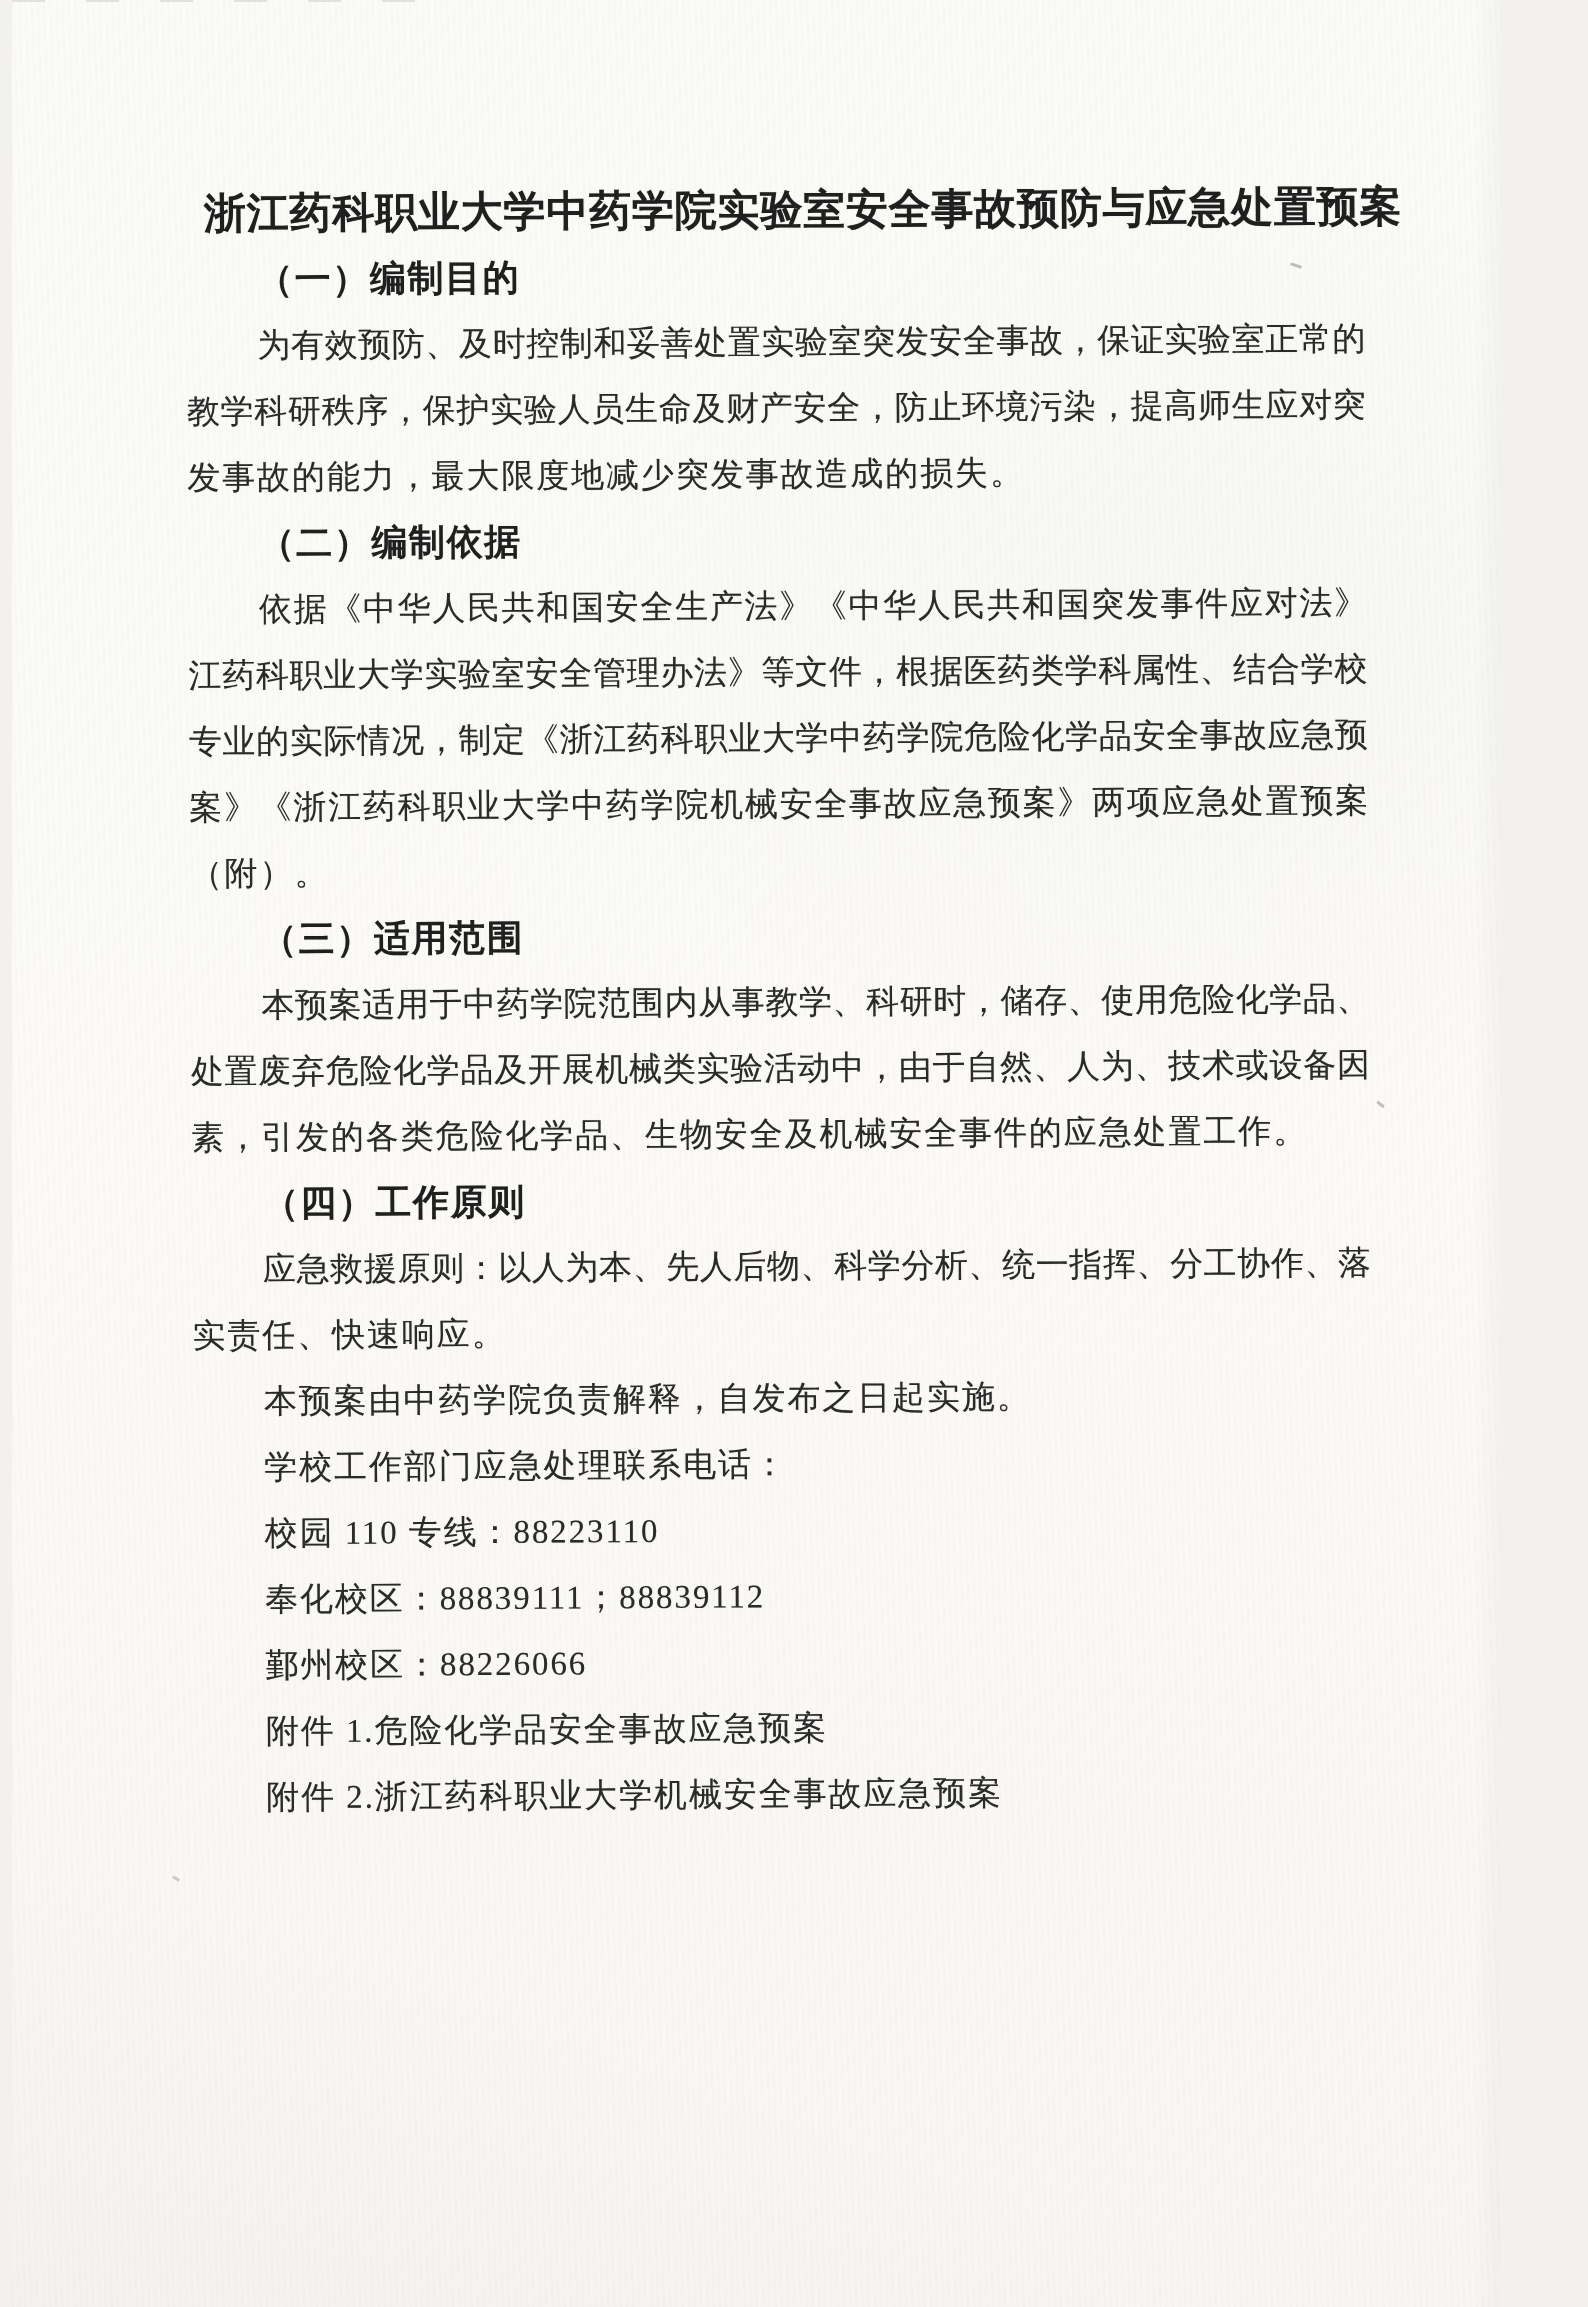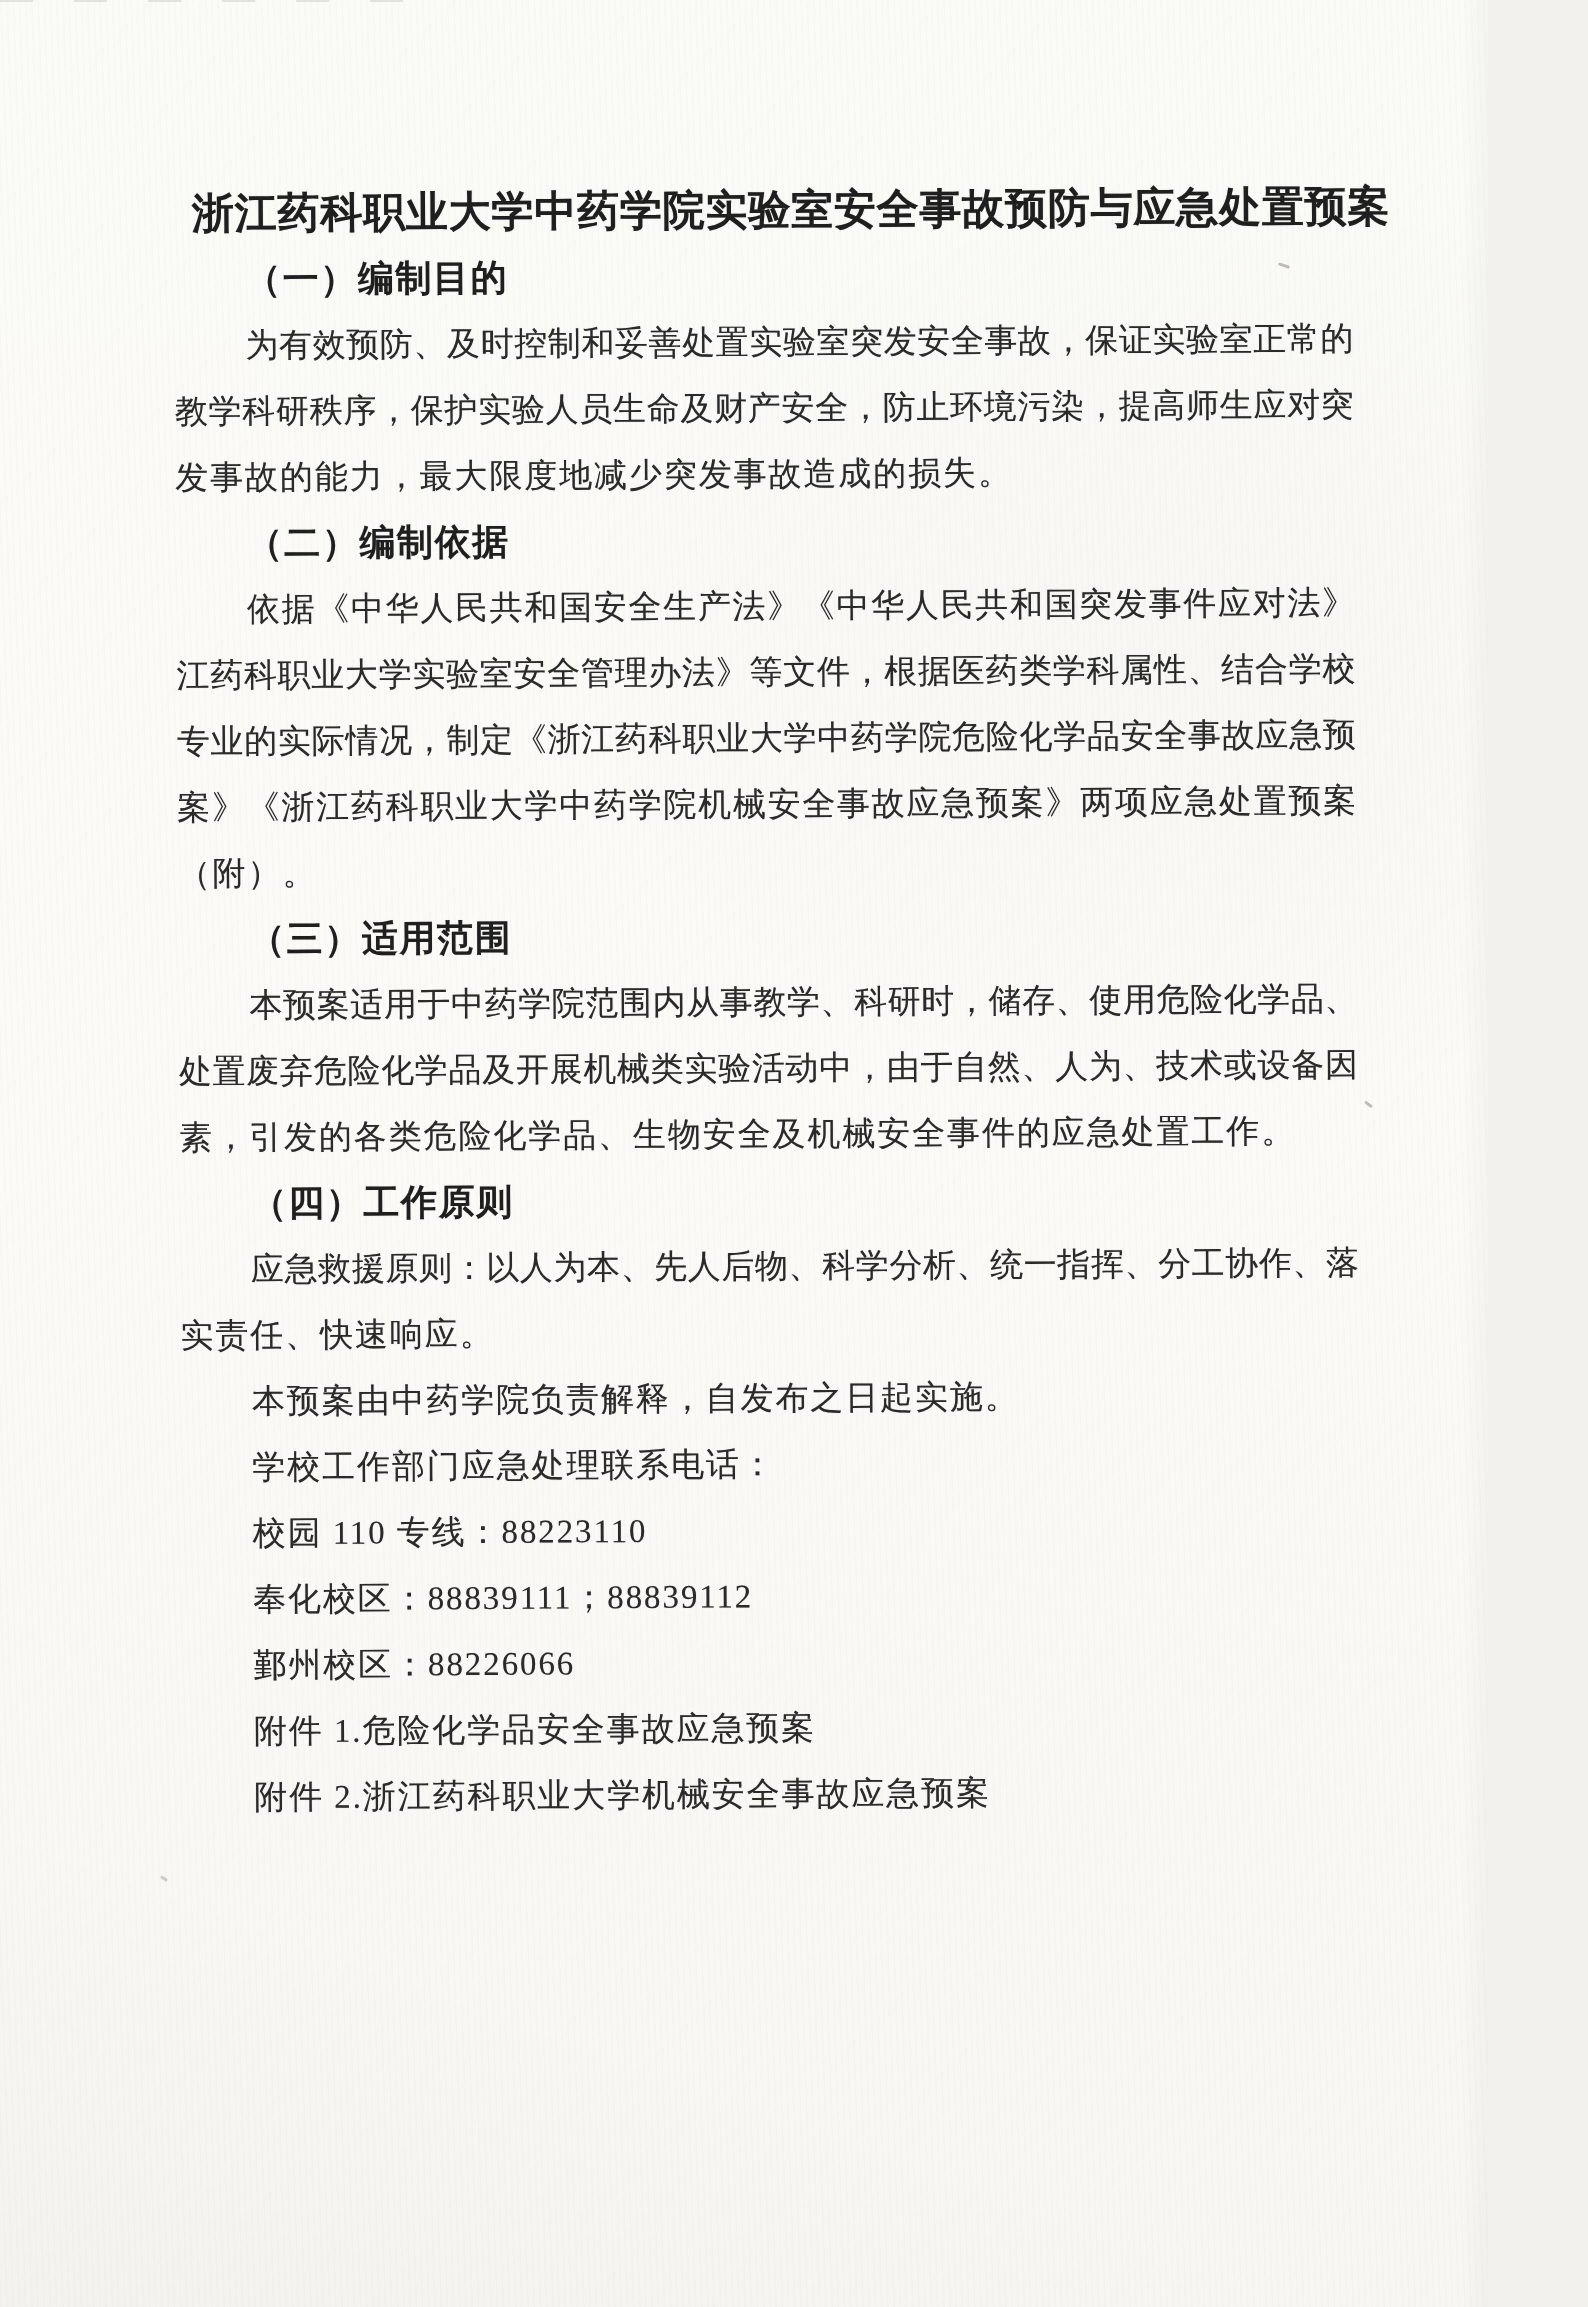--- a/index.html
+++ b/index.html
@@ -8,21 +8,21 @@
     --title_ink:#1f1f1f;
   }
   html,body{margin:0;padding:0;}
   body{
     width:1589px;height:2307px;
     background:#f2f1ee;
     overflow:hidden;
     font-family:"Liberation Serif","DejaVu Serif",serif;
   }
   .sheet{
-    position:absolute;left:0;top:0;width:1488px;height:2307px;
+    position:absolute;left:12px;top:0;width:1488px;height:2307px;
     background:linear-gradient(180deg,#fafaf7 0%,var(--paper) 50%,#f7f6f3 100%);
   }
   
   .sheet::before{
     content:"";position:absolute;inset:0;pointer-events:none;
     background:
       radial-gradient(1008px 698px at 82% 28%, rgba(90,85,75,0.018), rgba(0,0,0,0) 70%),
       repeating-linear-gradient(88deg, rgba(120,115,105,0.022) 0 1.6px, rgba(0,0,0,0) 1.6px 6.2px),
       linear-gradient(270deg, rgba(60,58,52,0.035), rgba(0,0,0,0) 26px),
       linear-gradient(200deg, rgba(0,0,0,0) 82%, rgba(70,66,60,0.025) 100%);

